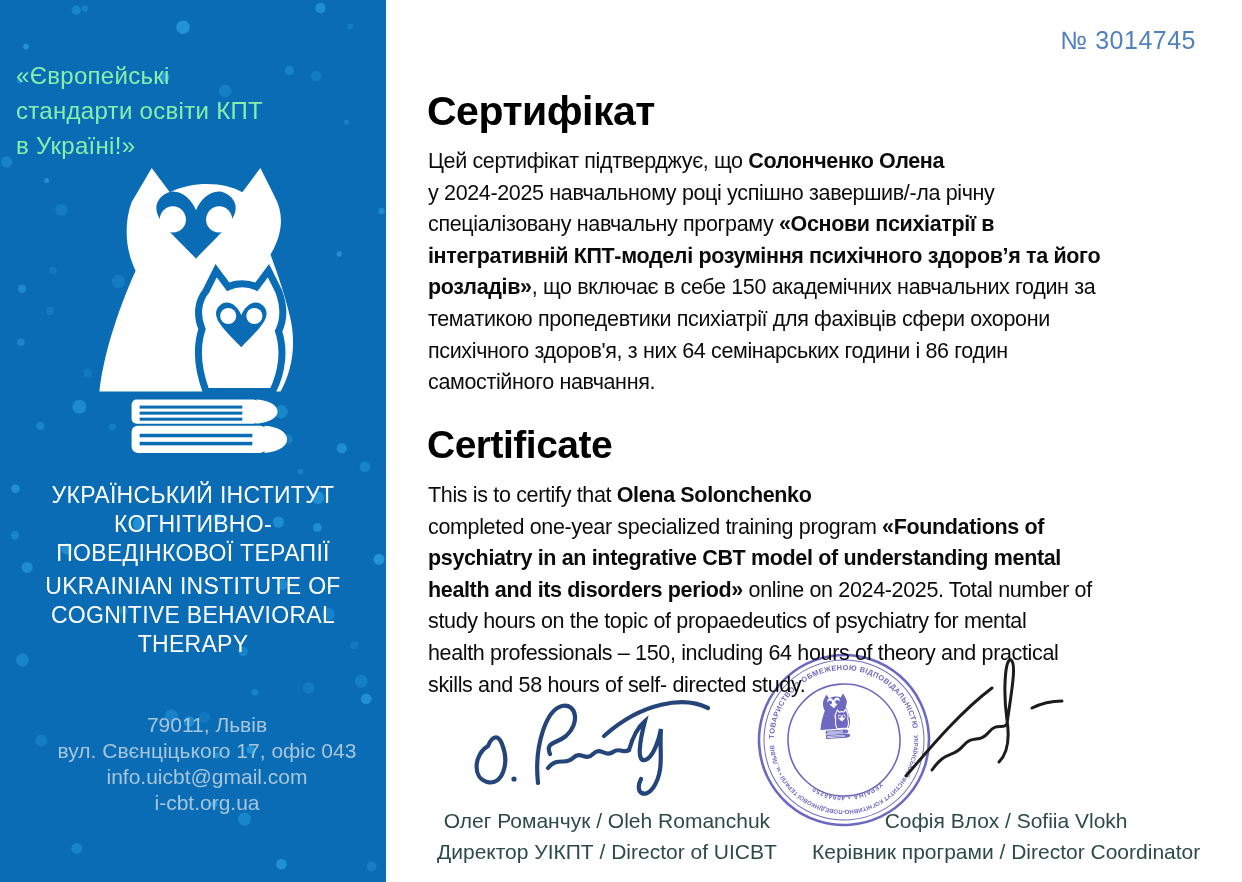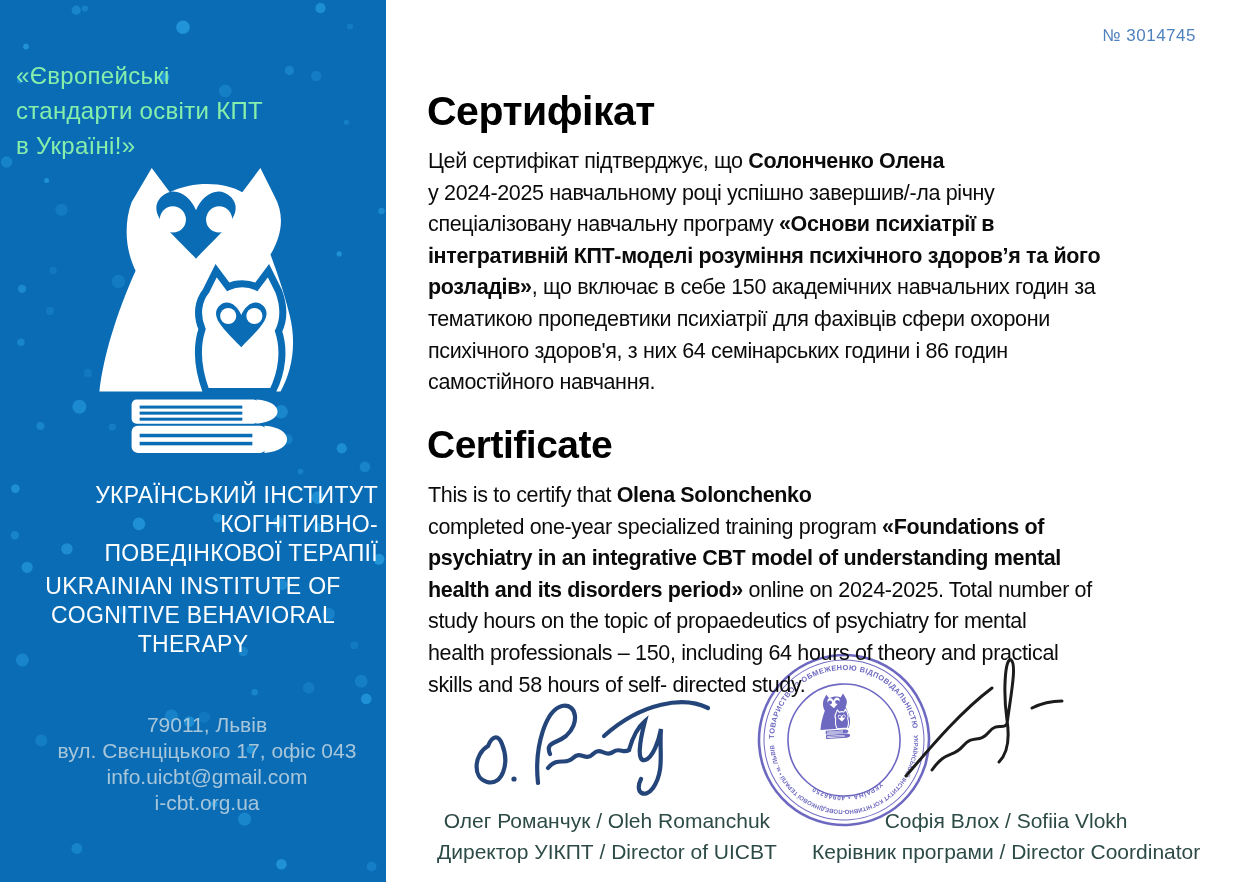--- a/index.html
+++ b/index.html
@@ -6,26 +6,26 @@
   .page{position:relative;width:1242px;height:882px;background:#ffffff;overflow:hidden;
         font-family:"Liberation Sans", sans-serif;margin:0 auto;}
   
   .sidebar{position:absolute;left:0;top:0;width:386px;height:882px;background:#0a6cb5;}
   .dots{position:absolute;left:0;top:0;width:386px;height:882px;}
   .motto{position:absolute;top:58px;left:16px;width:354px;text-align:left;
          color:#86efac;font-size:24px;line-height:35px;font-weight:400;letter-spacing:.3px;}
   .logo{position:absolute;top:158px;left:75px;width:242px;height:312px;color:#ffffff;--holes:#0a6cb5;}
   .inst{position:absolute;left:8px;width:370px;text-align:center;color:#ffffff;
         font-size:23px;line-height:29px;letter-spacing:.3px;}
-  .inst-ua{top:481px;text-align:right;}
+  .inst-ua{top:481px;}
   .inst-en{top:572px;text-align:center;}
   .address{position:absolute;top:712px;left:22px;width:370px;text-align:center;
            color:#a7c6da;font-size:21px;line-height:26px;}
   
-  .cert-no{position:absolute;top:26px;right:46px;color:#4f81bd;font-size:17px;letter-spacing:.5px;}
+  .cert-no{position:absolute;top:26px;right:46px;color:#4f81bd;font-size:25px;letter-spacing:.5px;}
   .h-ua{position:absolute;top:88px;left:427px;margin:0;font-size:41px;font-weight:700;
         color:#000;letter-spacing:-0.5px;}
   .h-en{position:absolute;top:423px;left:427px;margin:0;font-size:39px;font-weight:700;
         color:#000;letter-spacing:-0.5px;}
   .para{position:absolute;left:428px;width:782px;color:#0b0b0b;font-size:21.5px;
         line-height:31.6px;letter-spacing:-0.35px;}
   .para-ua{top:146px;}
   .para-en{top:480px;}
   .b{font-weight:700;}
   

